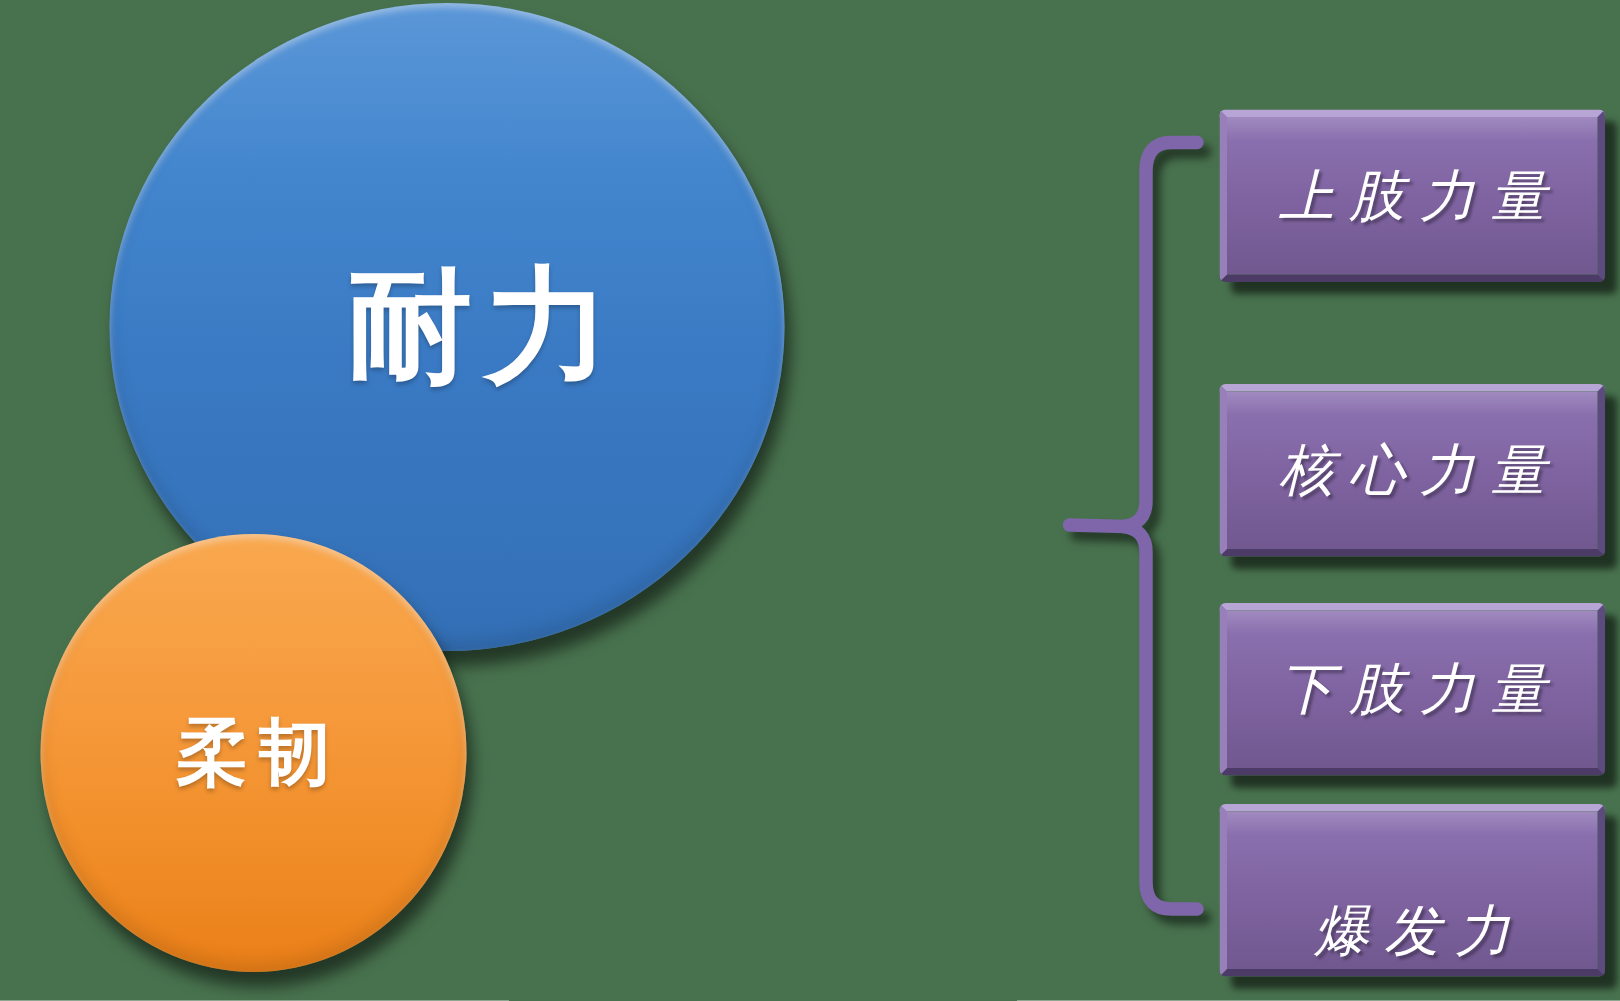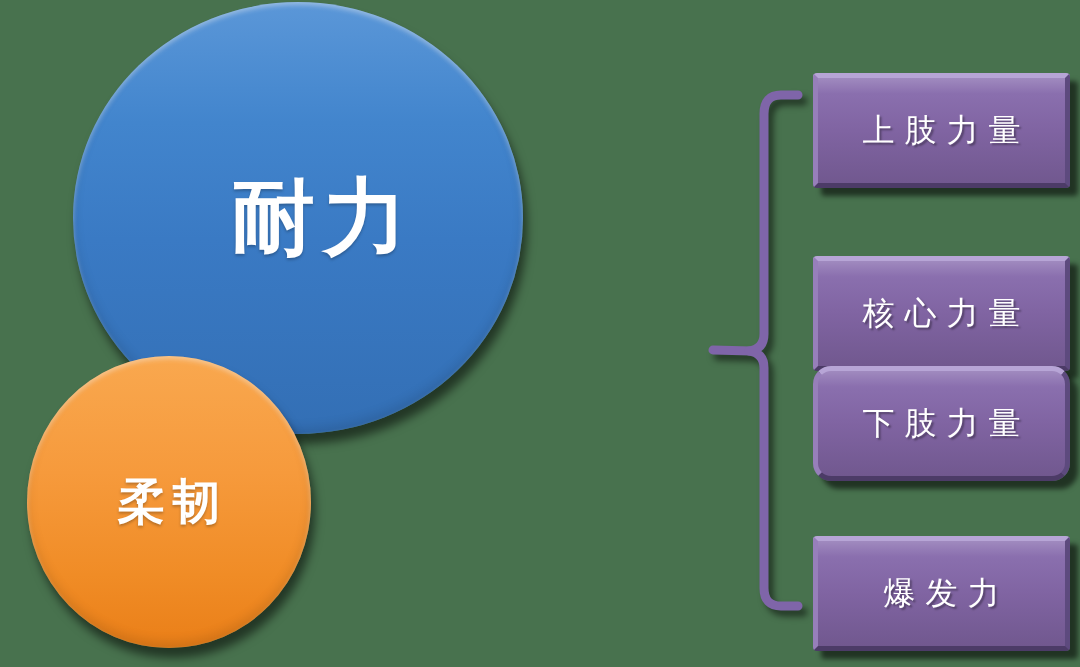--- a/index.html
+++ b/index.html
@@ -82,30 +82,31 @@
     background: linear-gradient(180deg, #a08abf 0%, #8a6fae 15%, #8064a2 50%, #71588f 100%);
     box-shadow: 8px 8px 5px rgba(0,0,0,0.55);
     display: flex;
     align-items: center;
     justify-content: center;
     z-index: 5;
   }
   .box-label {
     font-family: "Liberation Serif", serif;
     color: #ffffff;
-    font-size: 32px;
+    font-size: 37px;
     letter-spacing: 10px;
     padding-left: 10px;
     white-space: nowrap;
     text-shadow: 2px 2px 2px rgba(0,0,0,0.35);
+    font-style: italic;
   }
   .breakdown-box-1 { top: 73px; }
   .breakdown-box-2 { top: 230px; margin-top: 26px; }
-  .breakdown-box-3 { top: 366px; border-radius: 18px; }
-  .breakdown-box-4 { top: 536px; }
+  .breakdown-box-3 { top: 402px; }
+  .breakdown-box-4 { top: 536px; align-items: flex-end; }
 </style>
 </head>
 <body>
 
 <div class="canvas">
 
   <div class="circle circle-endurance">
     <span class="circle-label">耐力</span>
   </div>
 

